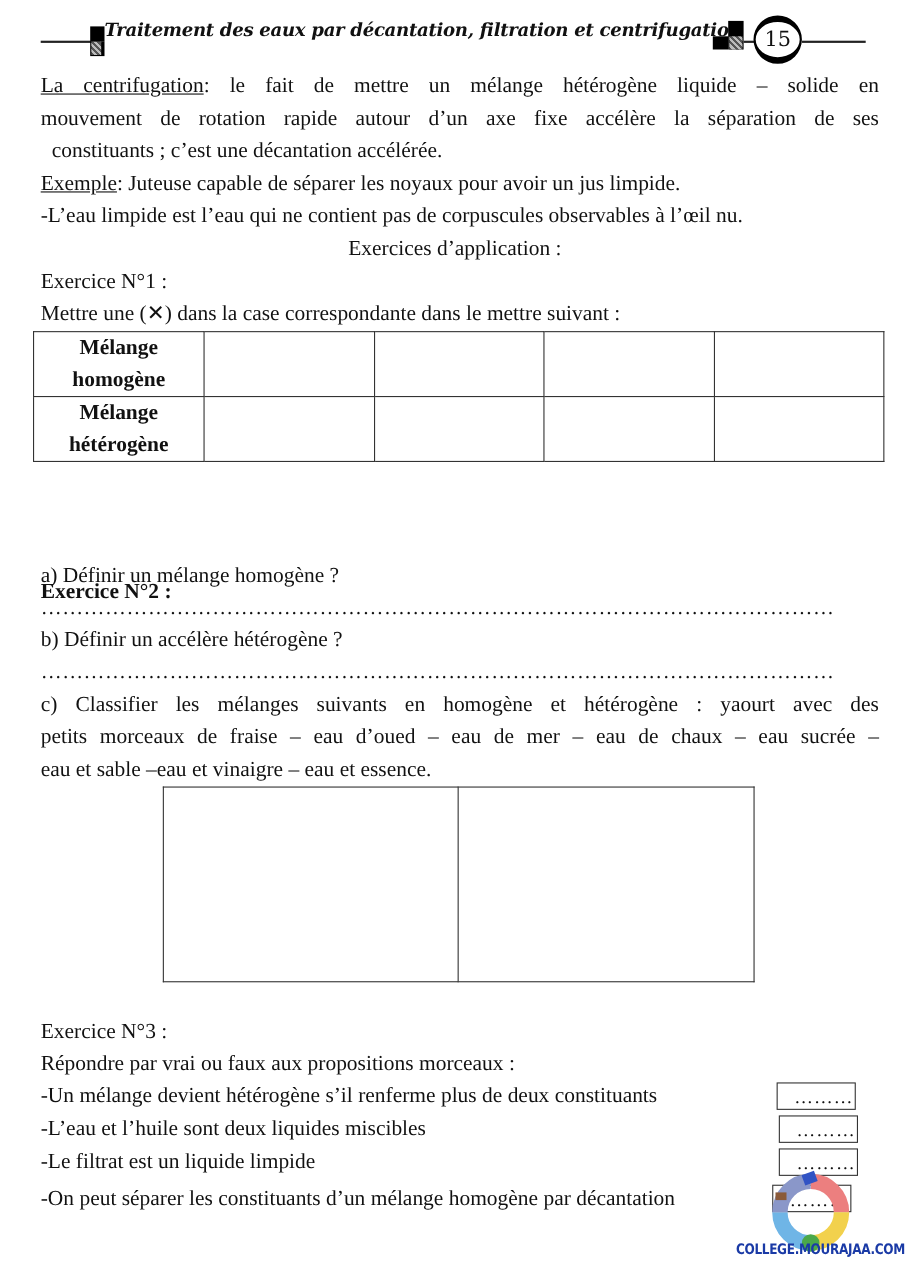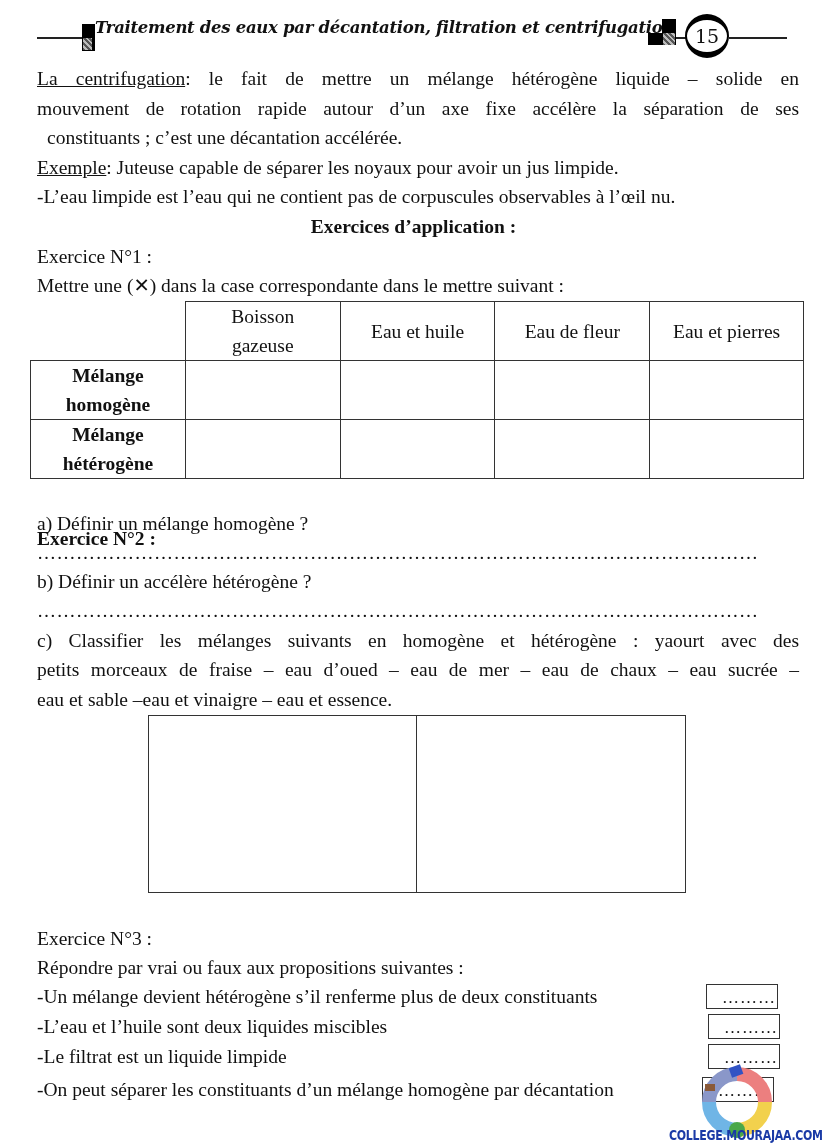--- a/index.html
+++ b/index.html
@@ -46,41 +46,34 @@
   <div class="page-num">15</div>
   <div class="hdr-line" style="left:729px;width:58px;"></div>
 </div>
 
 <div class="abs txt just" style="left:37px;top:64px;width:762px;"><u>La centrifugation</u><span>: le fait de mettre un mélange hétérogène liquide – solide en</span></div>
 <div class="abs txt just" style="left:37px;top:94px;width:762px;">mouvement de rotation rapide autour d’un axe fixe accélère la séparation de ses</div>
 <div class="abs txt" style="left:37px;top:123px;margin-left:10px;">constituants ; c’est une décantation accélérée.</div>
 <div class="abs txt" style="left:37px;top:153px;"><u>Exemple</u><span>: Juteuse capable de séparer les noyaux pour avoir un jus limpide.</span></div>
 <div class="abs txt" style="left:37px;top:182px;">-L’eau limpide est l’eau qui ne contient pas de corpuscules observables à l’œil nu.</div>
 
-<div class="abs txt" style="left:0;width:827px;top:212px;text-align:center;font-weight:bold;">Exercices d’application :</div>
+<div class="abs txt" style="left:0;width:827px;top:212px;text-align:center;font-weight:normal;">Exercices d’application :</div>
 
 <div class="abs txt" style="left:37px;top:242px;font-weight:normal;">Exercice N°1 :</div>
 <div class="abs txt" style="left:37px;top:271px;">Mettre une (✕) dans la case correspondante dans le mettre suivant :</div>
 
 <table class="grid" style="left:30px;top:301px;width:774px;">
   <colgroup>
       <col style="width:155px">
       <col style="width:155px">
       <col style="width:155px">
       <col style="width:155px">
       <col style="width:154px">
     </colgroup>
   <tbody>
-      <tr style="height:59px;">
-    <td style="border:none;border-right:1.2px solid #333;border-bottom:1.2px solid #333;"></td>
-    <td><span>Boisson</span><br><span>gazeuse</span></td>
-    <td>Eau et huile</td>
-    <td>Eau de fleur</td>
-    <td>Eau et pierres</td>
-  </tr>
   <tr style="height:59px;">
     <td style="font-weight:bold;"><span>Mélange</span><br><span>homogène</span></td>
     <td></td>
     <td></td>
     <td></td>
     <td></td>
   </tr>
   <tr style="height:59px;">
     <td style="font-weight:bold;"><span>Mélange</span><br><span>hétérogène</span></td>
     <td></td>
@@ -107,21 +100,21 @@
     </colgroup>
   <tbody>
   <tr style="height:177px;">
     <td></td>
     <td></td>
   </tr>
 </tbody>
   </table>
 
 <div class="abs txt" style="left:37px;top:924px;font-weight:normal;">Exercice N°3 :</div>
-<div class="abs txt" style="left:37px;top:953px;">Répondre par vrai ou faux aux propositions suivantes :</div>
+<div class="abs txt" style="left:37px;top:953px;">Répondre par vrai ou faux aux propositions morceaux :</div>
 
 <div class="abs txt" style="left:37px;top:982px;">-Un mélange devient hétérogène s’il renferme plus de deux constituants</div>
 <div class="vf-box" style="left:706px;top:984px;">………</div>
 
 <div class="abs txt" style="left:37px;top:1012px;">-L’eau et l’huile sont deux liquides miscibles</div>
 <div class="vf-box" style="left:708px;top:1014px;">………</div>
 
 <div class="abs txt" style="left:37px;top:1042px;">-Le filtrat est un liquide limpide</div>
 <div class="vf-box" style="left:708px;top:1044px;">………</div>
 

